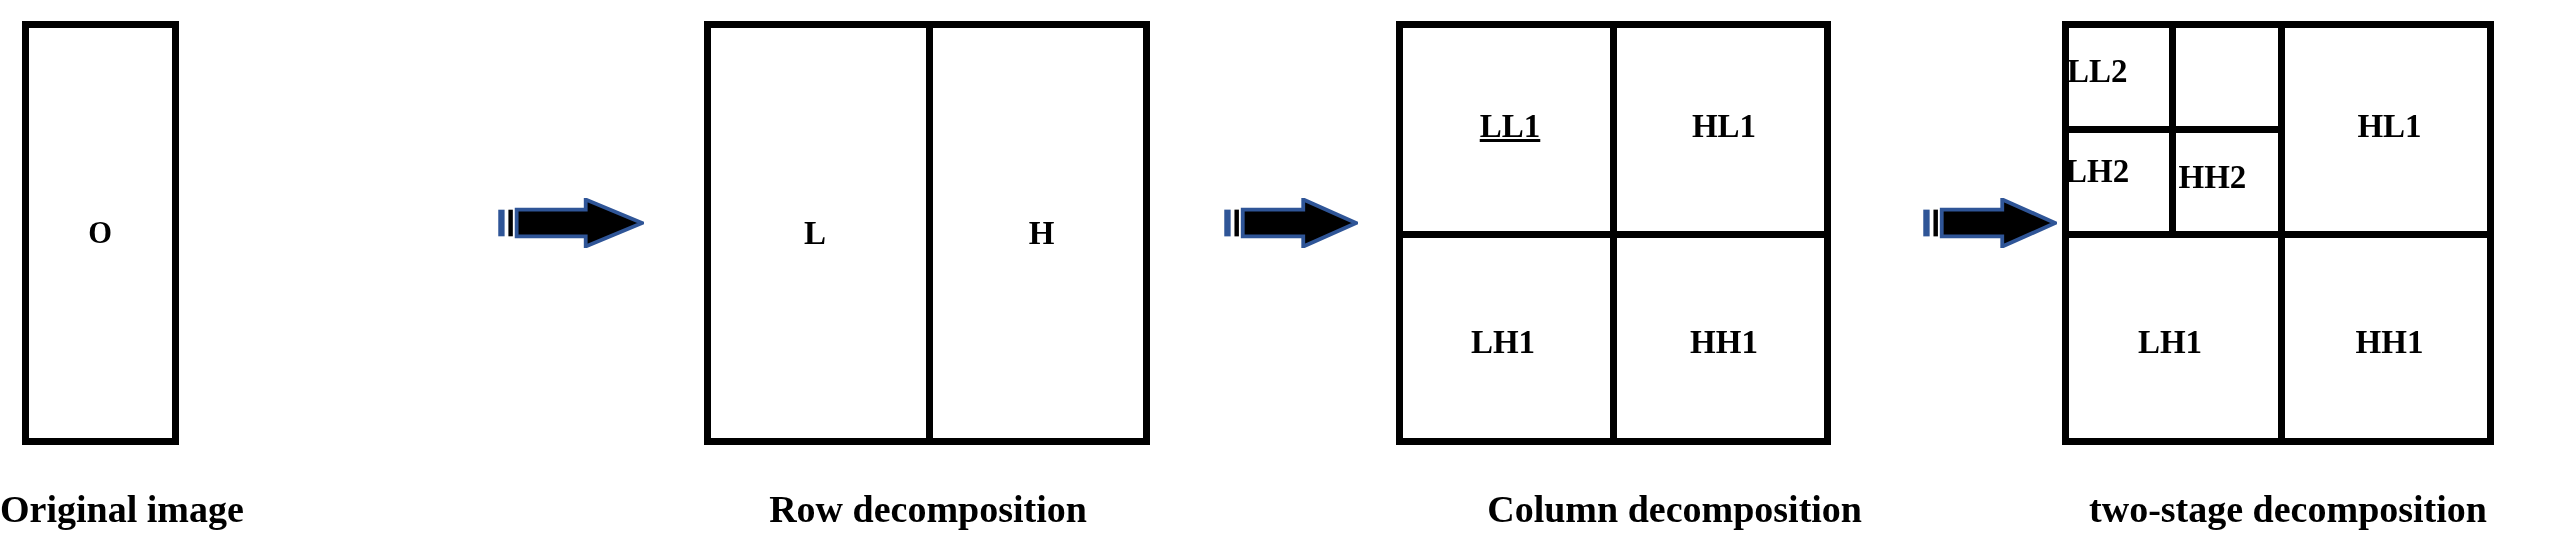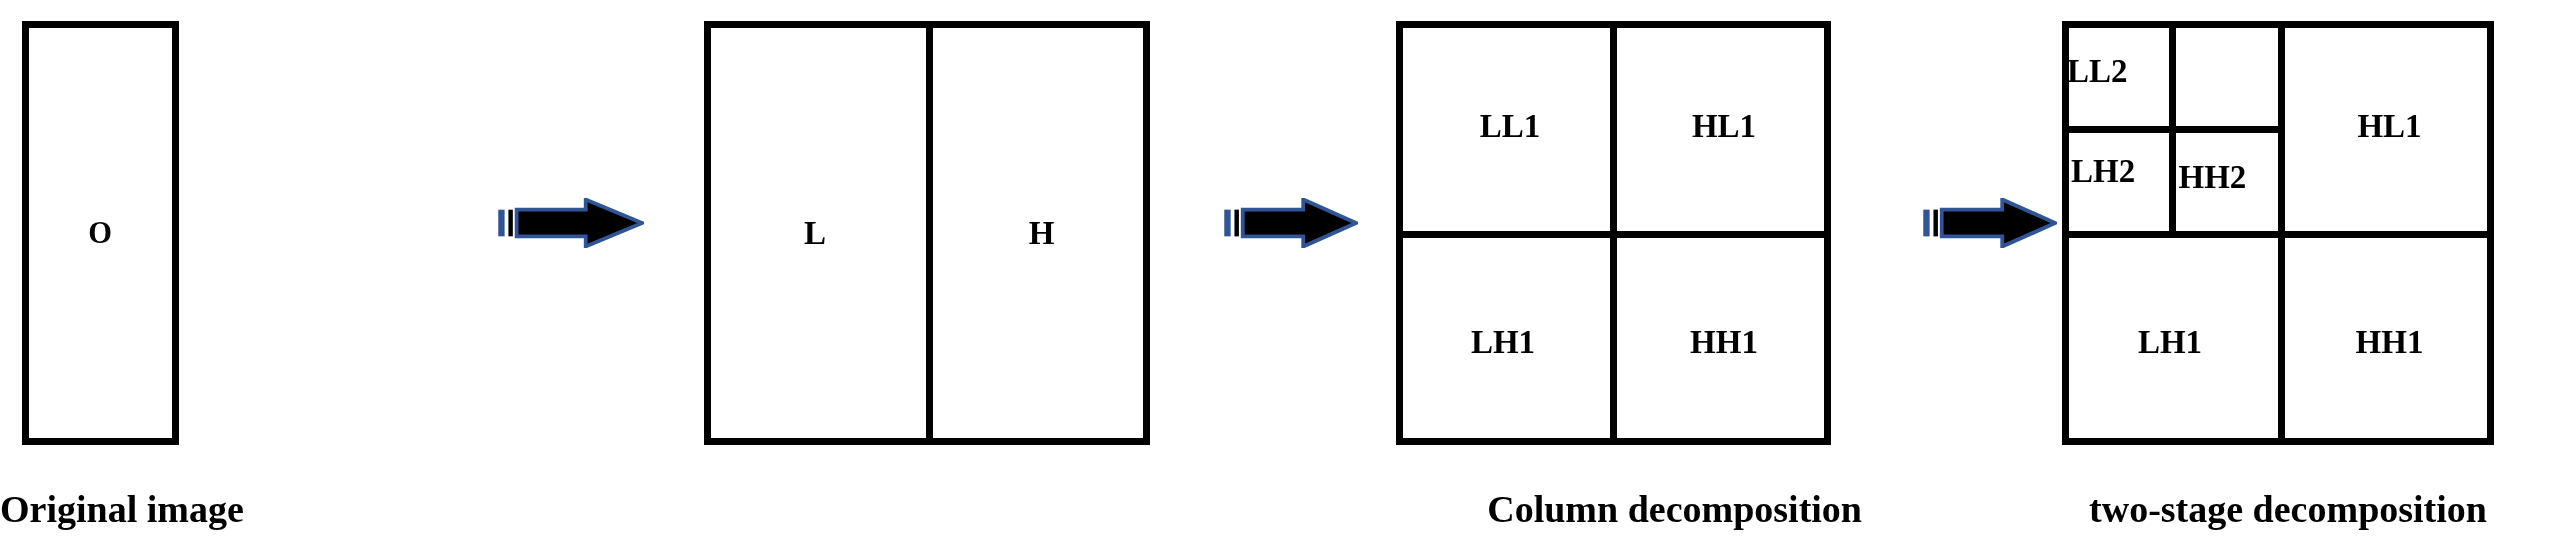--- a/index.html
+++ b/index.html
@@ -78,39 +78,39 @@
   #panel-row { left: 704px; top: 21px; width: 446px; height: 424px; }
   #panel-row-div { left: 926px; top: 21px; width: 7px; height: 424px; }
   #label-l { left: 704px; top: 21px; width: 222px; height: 424px; font-size: 33px; }
   #label-h { left: 933px; top: 21px; width: 217px; height: 424px; font-size: 33px; }
   #cap-row { left: 699px; top: 487px; width: 458px; }
 
   
   #panel-col { left: 1396px; top: 21px; width: 435px; height: 424px; }
   #panel-col-v { left: 1610px; top: 21px; width: 7px; height: 424px; }
   #panel-col-h { left: 1396px; top: 231px; width: 435px; height: 7px; }
-  #label-ll1 { left: 1396px; top: 21px;  width: 228px; height: 210px; font-size: 33px; }
+  #label-ll1 { left: 1396px; top: 21px;  width: 228px; height: 210px; font-size: 33px; text-decoration: underline; }
   #label-hl1 { left: 1617px; top: 21px;  width: 214px; height: 210px; font-size: 33px; }
   #label-lh1 { left: 1396px; top: 238px; width: 214px; height: 208px; font-size: 33px; }
   #label-hh1 { left: 1617px; top: 238px; width: 214px; height: 208px; font-size: 33px; }
   #cap-col { left: 1366px; top: 487px; width: 496px; text-align: right; }
 
   
   #panel-two { left: 2062px; top: 21px; width: 432px; height: 424px; }
 
   
   #two-v-main { left: 2278px; top: 21px;  width: 7px; height: 424px; }
   #two-h-main { left: 2062px; top: 231px; width: 432px; height: 7px; }
   
   #two-v-sub  { left: 2169px; top: 21px;  width: 7px; height: 210px; }
   #two-h-sub  { left: 2062px; top: 126px; width: 223px; height: 7px; }
 
   #label-ll2 { left: 2062px; top: 23px;  width: 107px; height: 96px; font-size: 33px; justify-content: flex-start; padding-left: 5.1px; }
   #label-hl2 { left: 2176px; top: 21px;  width: 109px; height: 105px; font-size: 33px; justify-content: flex-start; padding-left: 3.8px; }
-  #label-lh2 { left: 2062px; top: 133px; width: 107px; height: 76px; font-size: 33px; justify-content: flex-start; padding-left: 9px; }
+  #label-lh2 { left: 2062px; top: 133px; width: 107px; height: 76px; font-size: 33px; justify-content: flex-start; padding-left: 3px; }
   #label-hh2 { left: 2176px; top: 133px; width: 109px; height: 88px; font-size: 33px; justify-content: flex-start; padding-left: 2.5px; }
   #label-hl1b { left: 2285px; top: 21px;  width: 209px; height: 210px; font-size: 33px; }
   #label-lh1b { left: 2062px; top: 238px; width: 216px; height: 208px; font-size: 33px; }
   #label-hh1b { left: 2285px; top: 238px; width: 209px; height: 208px; font-size: 33px; }
   #cap-two { left: 2021px; top: 487px; width: 534px; }
 </style>
 </head>
 <body>
 
 <div class="stage">
@@ -124,20 +124,21 @@
       <rect x="2" y="18" width="10" height="42" fill="#2f5597"></rect>
       <rect x="18" y="18" width="7" height="42" fill="#000000"></rect>
       <path d="M 31 18 L 140 18 L 140 2 L 229 39 L 140 76 L 140 60 L 31 60 Z" fill="#000000" stroke="#2f5597" stroke-width="6"></path>
     </svg>
   </div>
 
   <div class="panel" id="panel-row"></div>
   <div class="vline" id="panel-row-div"></div>
   <div class="cell" id="label-l">L</div>
   <div class="cell" id="label-h">H</div>
+  <div class="caption" id="cap-row">Row decomposition</div>
 
   <div class="arrow-wrap" style="left:1223px; top:198px;">
     <svg width="135" height="50" viewBox="0 0 212 78" xmlns="http://www.w3.org/2000/svg">
       <rect x="2" y="18" width="10" height="42" fill="#2f5597"></rect>
       <rect x="18" y="18" width="7" height="42" fill="#000000"></rect>
       <path d="M 31 18 L 126 18 L 126 2 L 209 39 L 126 76 L 126 60 L 31 60 Z" fill="#000000" stroke="#2f5597" stroke-width="6"></path>
     </svg>
   </div>
 
   <div class="panel" id="panel-col"></div>

